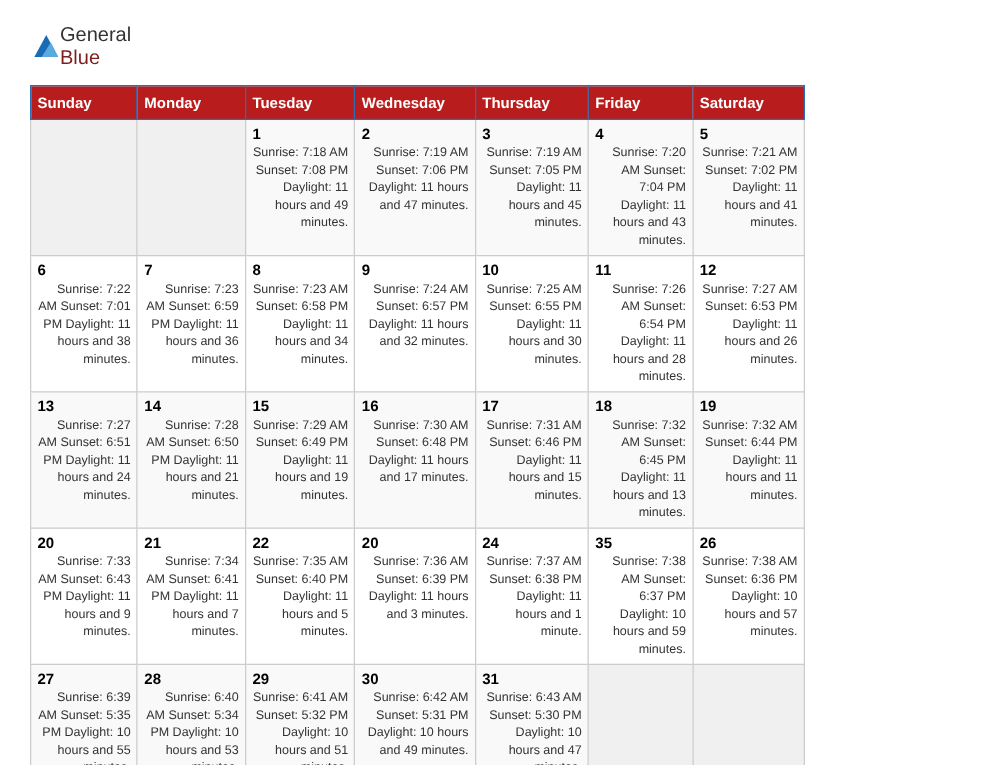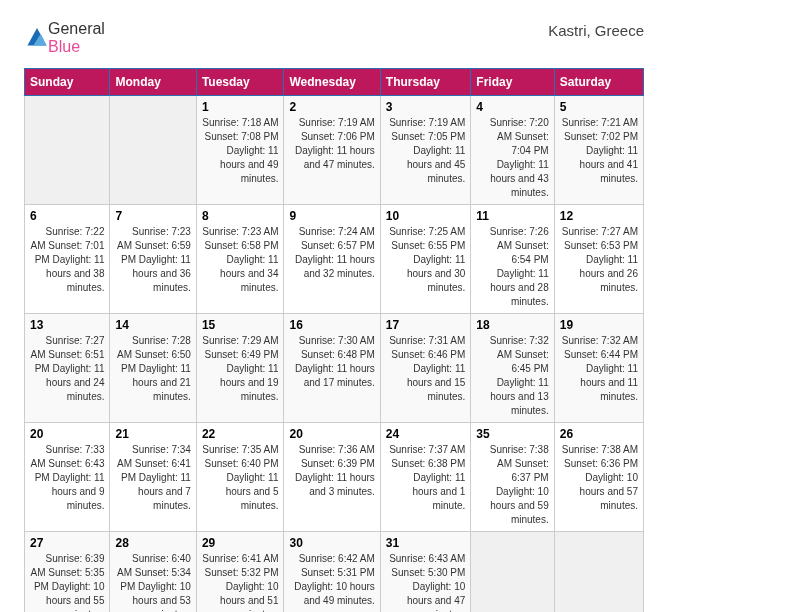--- a/index.html
+++ b/index.html
@@ -21,21 +21,21 @@
       justify-content: space-between;
       align-items: flex-start;
       margin-bottom: 12px;
     }
     .logo {
       display: flex;
       align-items: center;
       gap: 0;
     }
     .logo-general { color: #333; }
-    .logo-blue { color: #ec4899; }
+    .logo-blue { color: #7f1d1d; }
     .logo-icon {
       width: 22px;
       height: 22px;
       margin-left: 2px;
     }
     .title-block {
       text-align: right;
     }
     .month-title {
       font-size: 36px;
@@ -47,21 +47,21 @@
       font-size: 15px;
       color: #444;
       margin-top: 2px;
     }
     .calendar-table {
       width: 100%;
       border-collapse: collapse;
       font-size: 10.5px;
     }
     .calendar-table thead tr th {
-      background: #be185d;
+      background: #b91c1c;
       color: #fff;
       padding: 6px 5px;
       text-align: left;
       font-size: 12px;
       font-weight: bold;
       border: 1px solid #2a6db5;
     }
     .calendar-table tbody tr td {
       border: 1px solid #ccc;
       vertical-align: top;
@@ -106,21 +106,20 @@
         </svg>
       </div>
       <div>
         <div>
           <span class="logo-general">General</span><br>
           <span class="logo-blue">Blue</span>
         </div>
       </div>
     </div>
     <div class="title-block">
-      <div class="location">Kastri, Greece</div>
     </div>
   </div>
 
   <table class="calendar-table">
     <thead>
       <tr>
         <th>Sunday</th>
         <th>Monday</th>
         <th>Tuesday</th>
         <th>Wednesday</th>

